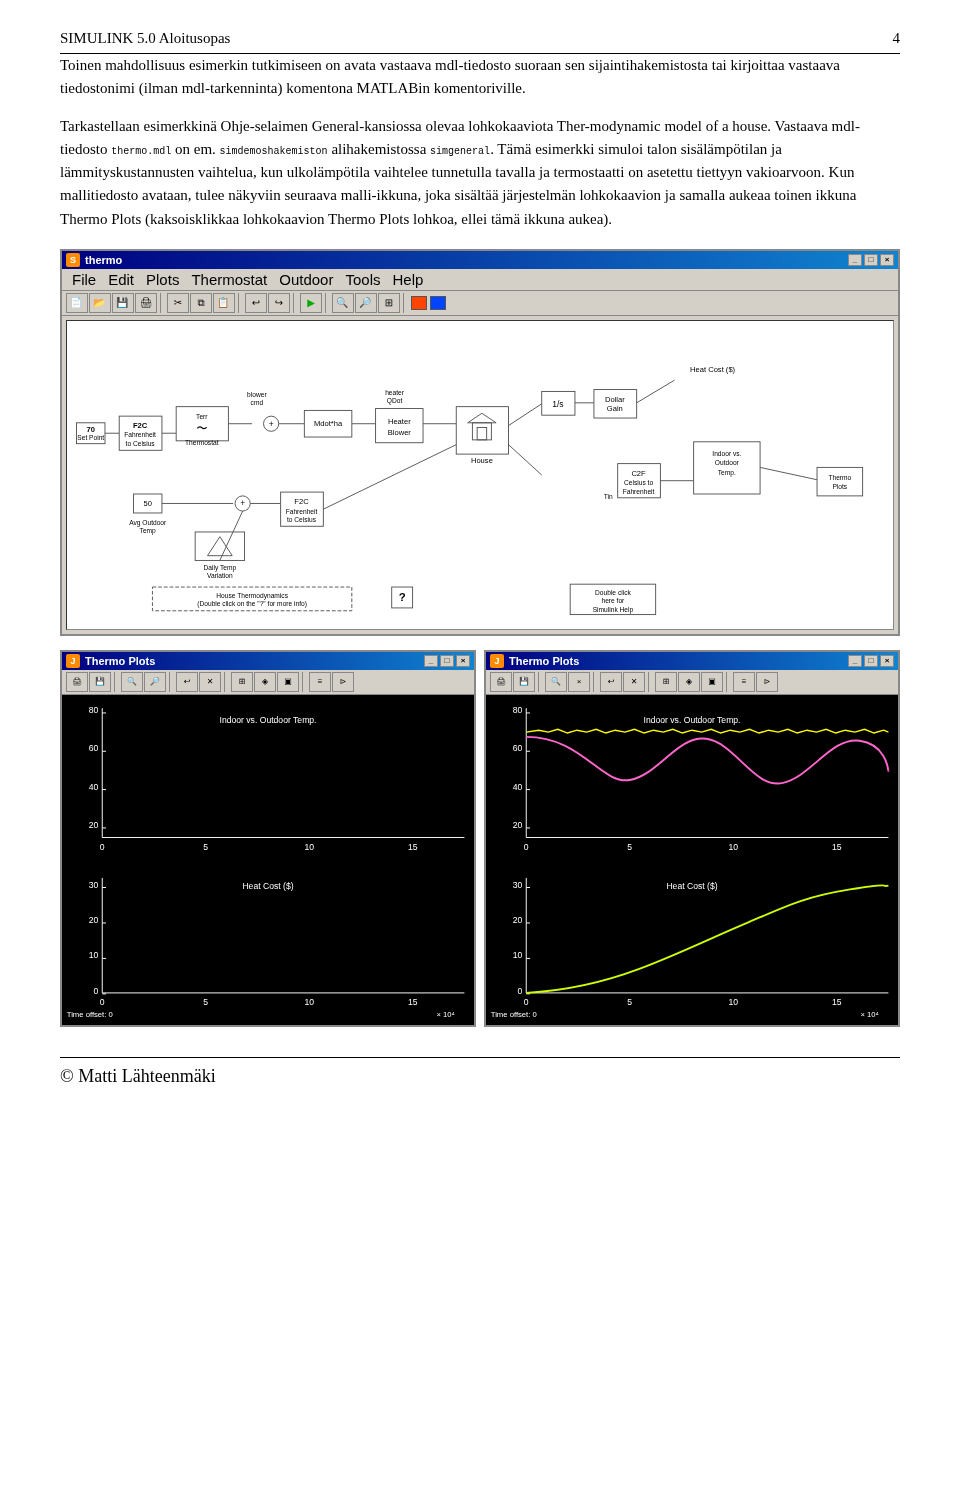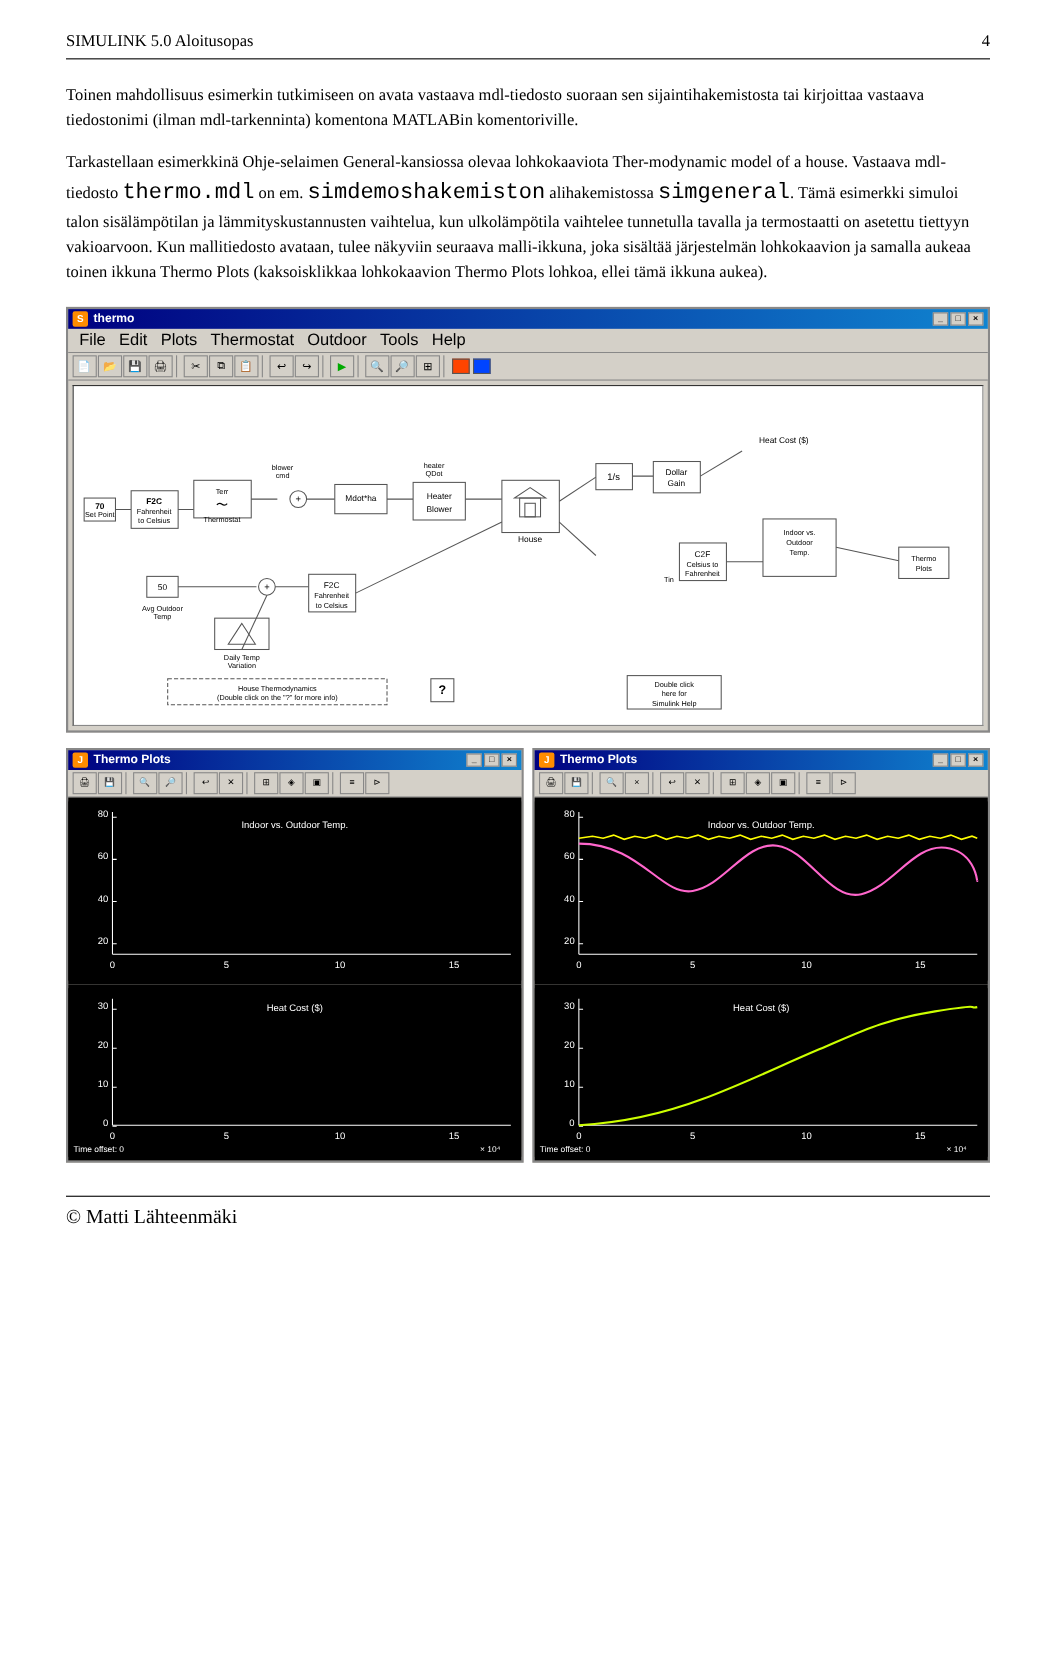--- a/index.html
+++ b/index.html
@@ -19,21 +19,20 @@
       padding: 30px 60px 40px 60px;
       position: relative;
     }
 
     .page-header {
       display: flex;
       justify-content: space-between;
       align-items: center;
       border-bottom: 1px solid #000;
       padding-bottom: 6px;
-      margin-bottom: 22px;
     }
 
     .page-header-title {
       font-size: 15px;
       font-family: 'Times New Roman', Times, serif;
     }
 
     .page-header-number {
       font-size: 15px;
       font-family: 'Times New Roman', Times, serif;
@@ -41,21 +40,21 @@
 
     .body-text {
       font-size: 15px;
       line-height: 1.55;
       margin-bottom: 14px;
       font-family: 'Times New Roman', Times, serif;
     }
 
     .body-text code, .inline-code {
       font-family: 'Courier New', Courier, monospace;
-      font-size: 20px;
+      font-size: 10px;
     }
 
     
     .simulink-window {
       border: 2px solid #888;
       background: #d4d0c8;
       margin: 18px 0 14px 0;
       font-family: 'Arial', sans-serif;
       font-size: 11px;
     }

